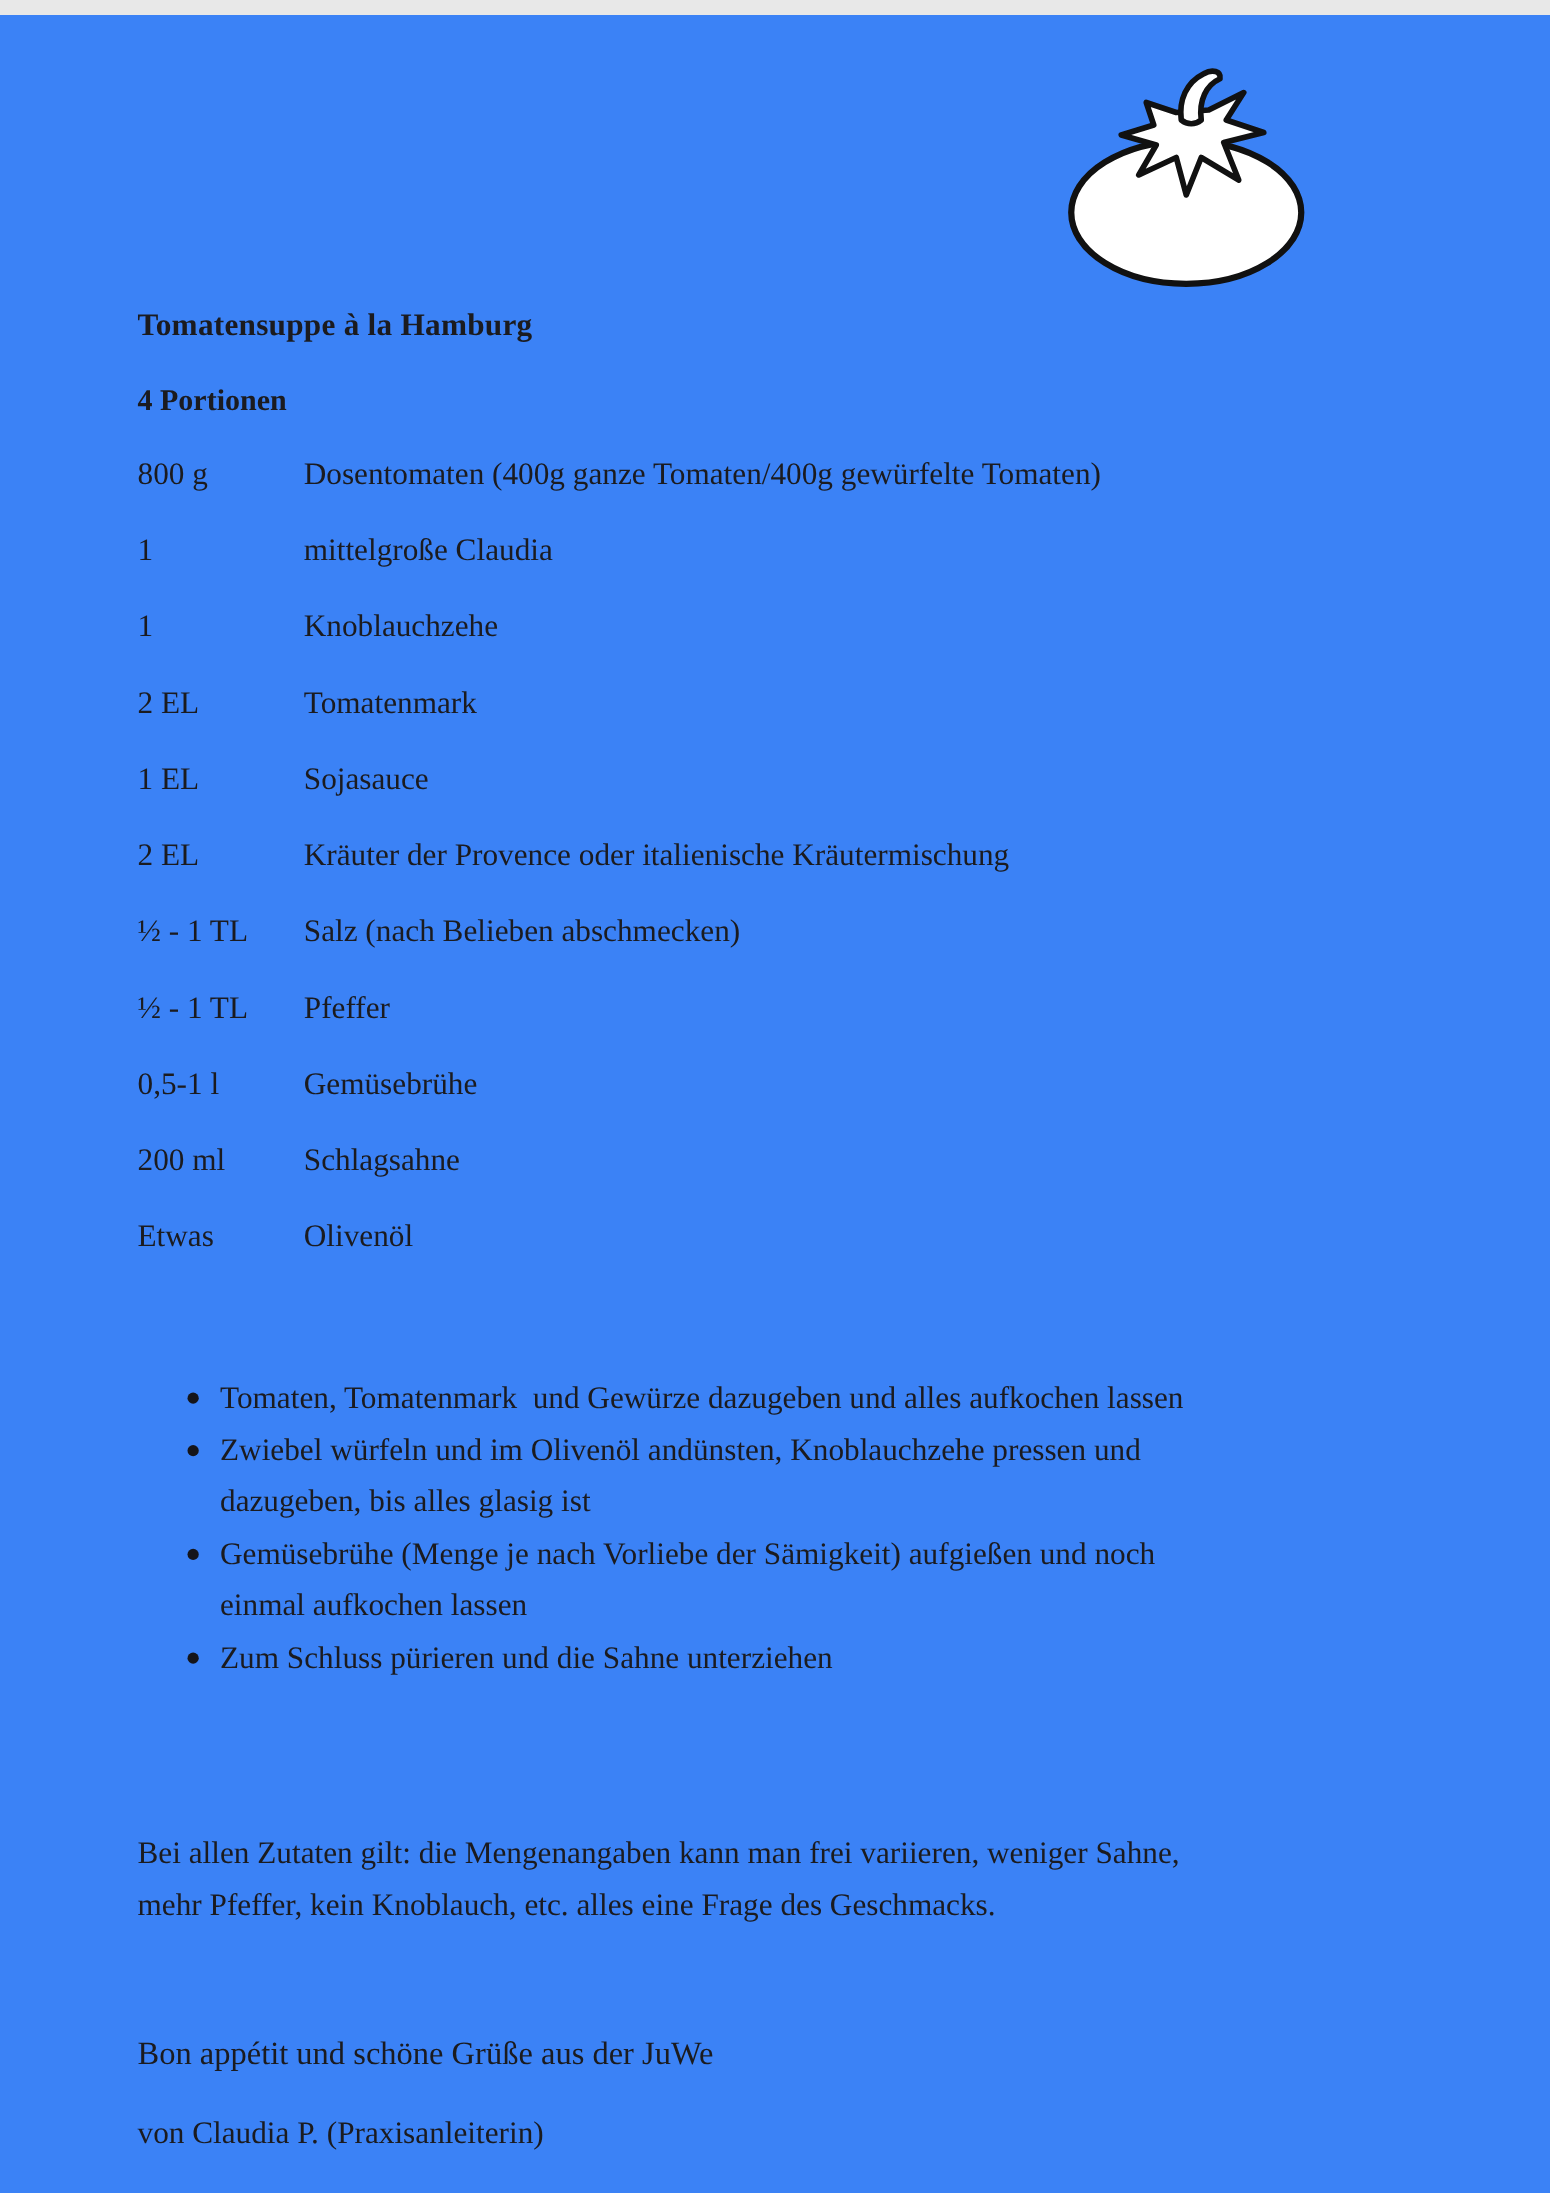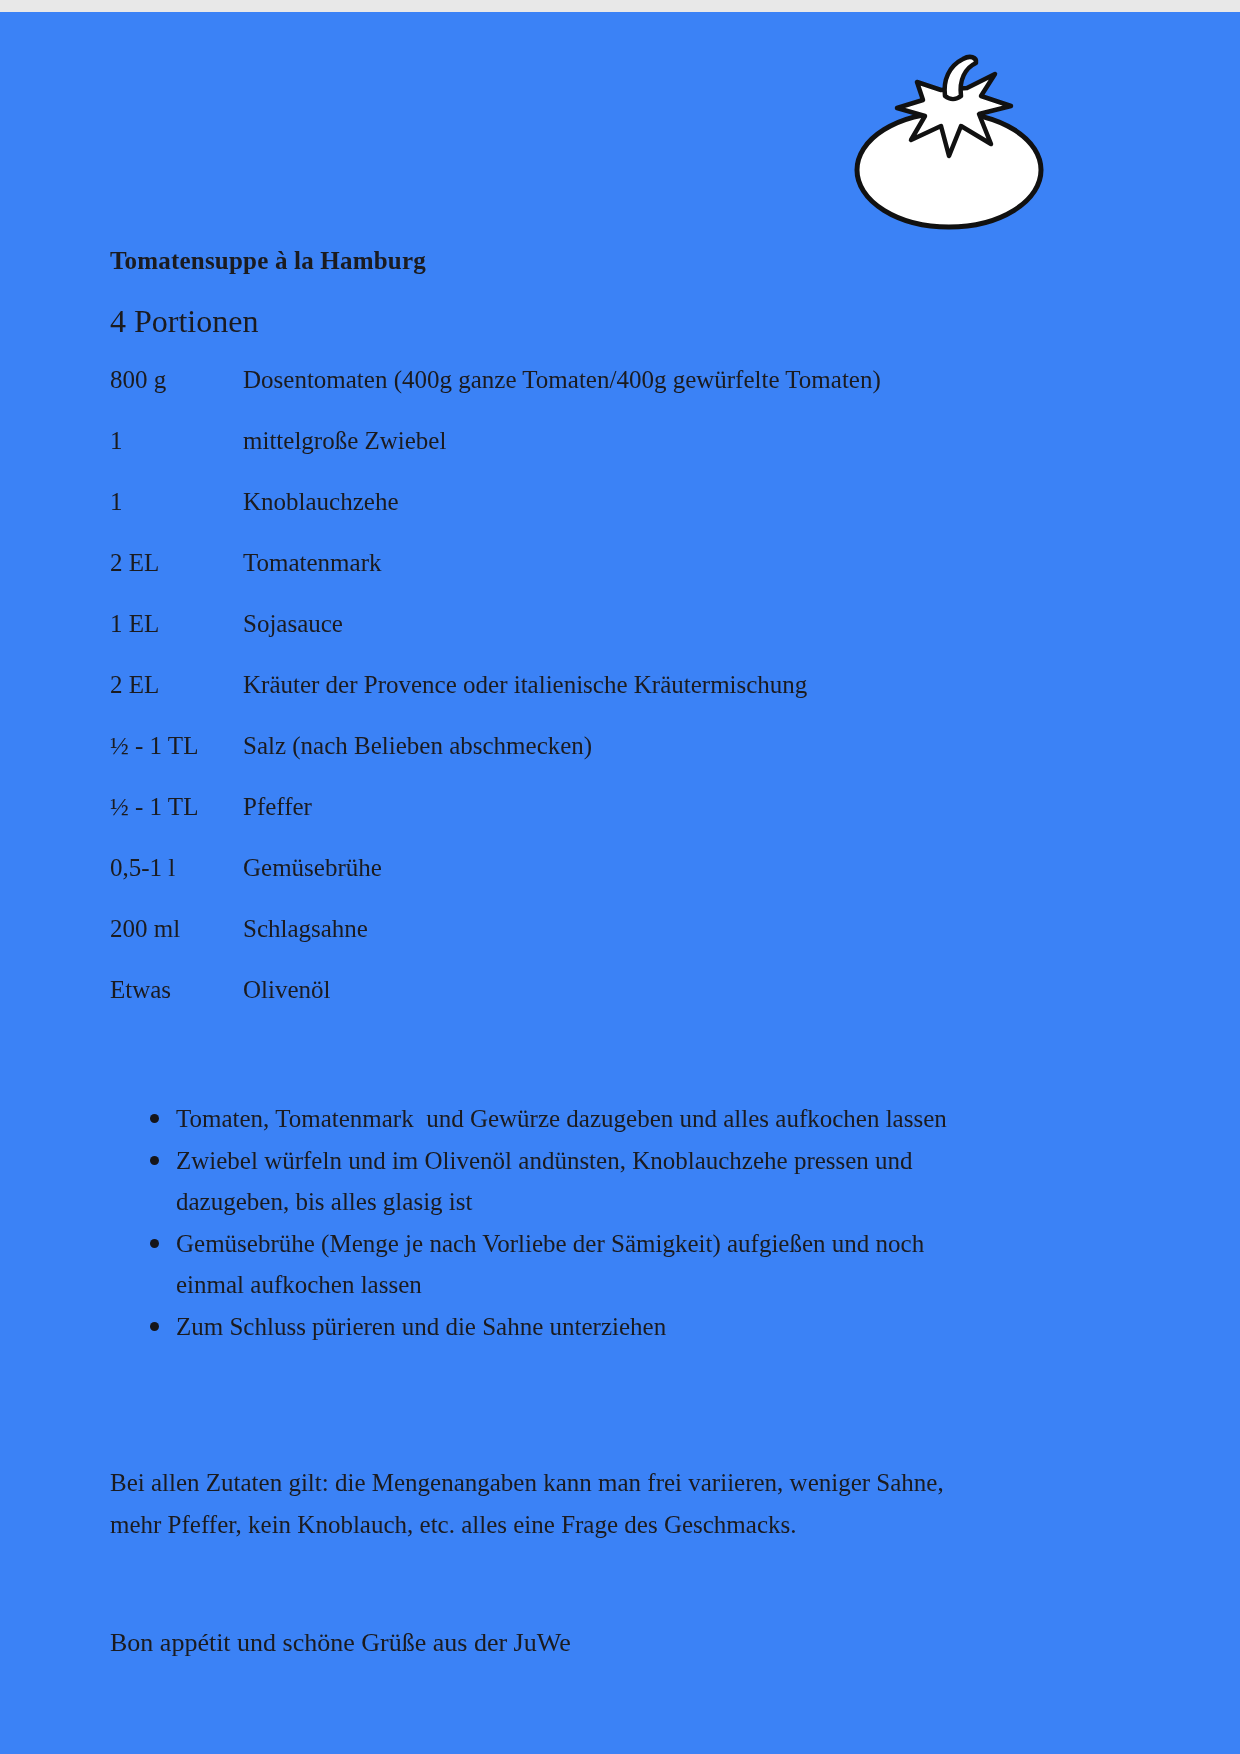--- a/index.html
+++ b/index.html
@@ -14,21 +14,21 @@
   }
   .abs { position:absolute; }
 
   .title {
     left:110px; top:234px;
     font-size:25px; font-weight:bold; line-height:30px;
     letter-spacing:0.2px;
   }
   .servings {
     left:110px; top:294px;
-    font-size:32px; line-height:30px;
+    font-size:24px; line-height:30px;font-weight:bold;
   }
 
   .ingredients { left:110px; top:354px; width:900px; }
   .ing-row { display:flex; height:61px; align-items:flex-start; }
   .ing-row .amt { flex:0 0 133px; font-size:25px; line-height:28px; }
   .ing-row .itm { flex:1; font-size:25px; line-height:28px; }
 
   .steps {
     left:148px; top:1086px; width:835px;
     margin:0; padding:0; list-style:none;
@@ -86,21 +86,21 @@
 
   <div class="abs servings">4 Portionen</div>
 
   <div class="abs ingredients" id="ingredients">
       <div class="ing-row">
         <span class="amt">800 g</span>
         <span class="itm">Dosentomaten (400g ganze Tomaten/400g gewürfelte Tomaten)</span>
       </div>
       <div class="ing-row">
         <span class="amt">1</span>
-        <span class="itm">mittelgroße Zwiebel</span>
+        <span class="itm">mittelgroße Claudia</span>
       </div>
       <div class="ing-row">
         <span class="amt">1</span>
         <span class="itm">Knoblauchzehe</span>
       </div>
       <div class="ing-row">
         <span class="amt">2 EL</span>
         <span class="itm">Tomatenmark</span>
       </div>
       <div class="ing-row">
@@ -137,16 +137,17 @@
       <li>Tomaten, Tomatenmark  und Gewürze dazugeben und alles aufkochen lassen</li>
       <li>Zwiebel würfeln und im Olivenöl andünsten, Knoblauchzehe pressen und dazugeben, bis alles glasig ist</li>
       <li>Gemüsebrühe (Menge je nach Vorliebe der Sämigkeit) aufgießen und noch einmal aufkochen lassen</li>
       <li>Zum Schluss pürieren und die Sahne unterziehen</li>
     </ul>
 
   <div class="abs note">Bei allen Zutaten gilt: die Mengenangaben kann man frei variieren, weniger Sahne, mehr Pfeffer, kein Knoblauch, etc. alles eine Frage des Geschmacks.</div>
 
   <div class="abs closing">Bon appétit und schöne Grüße aus der JuWe</div>
 
+  <div class="abs author">von Claudia P. (Praxisanleiterin)</div>
 
   <div class="abs bottom-line"></div>
 
 </div>
 
 </body></html>

